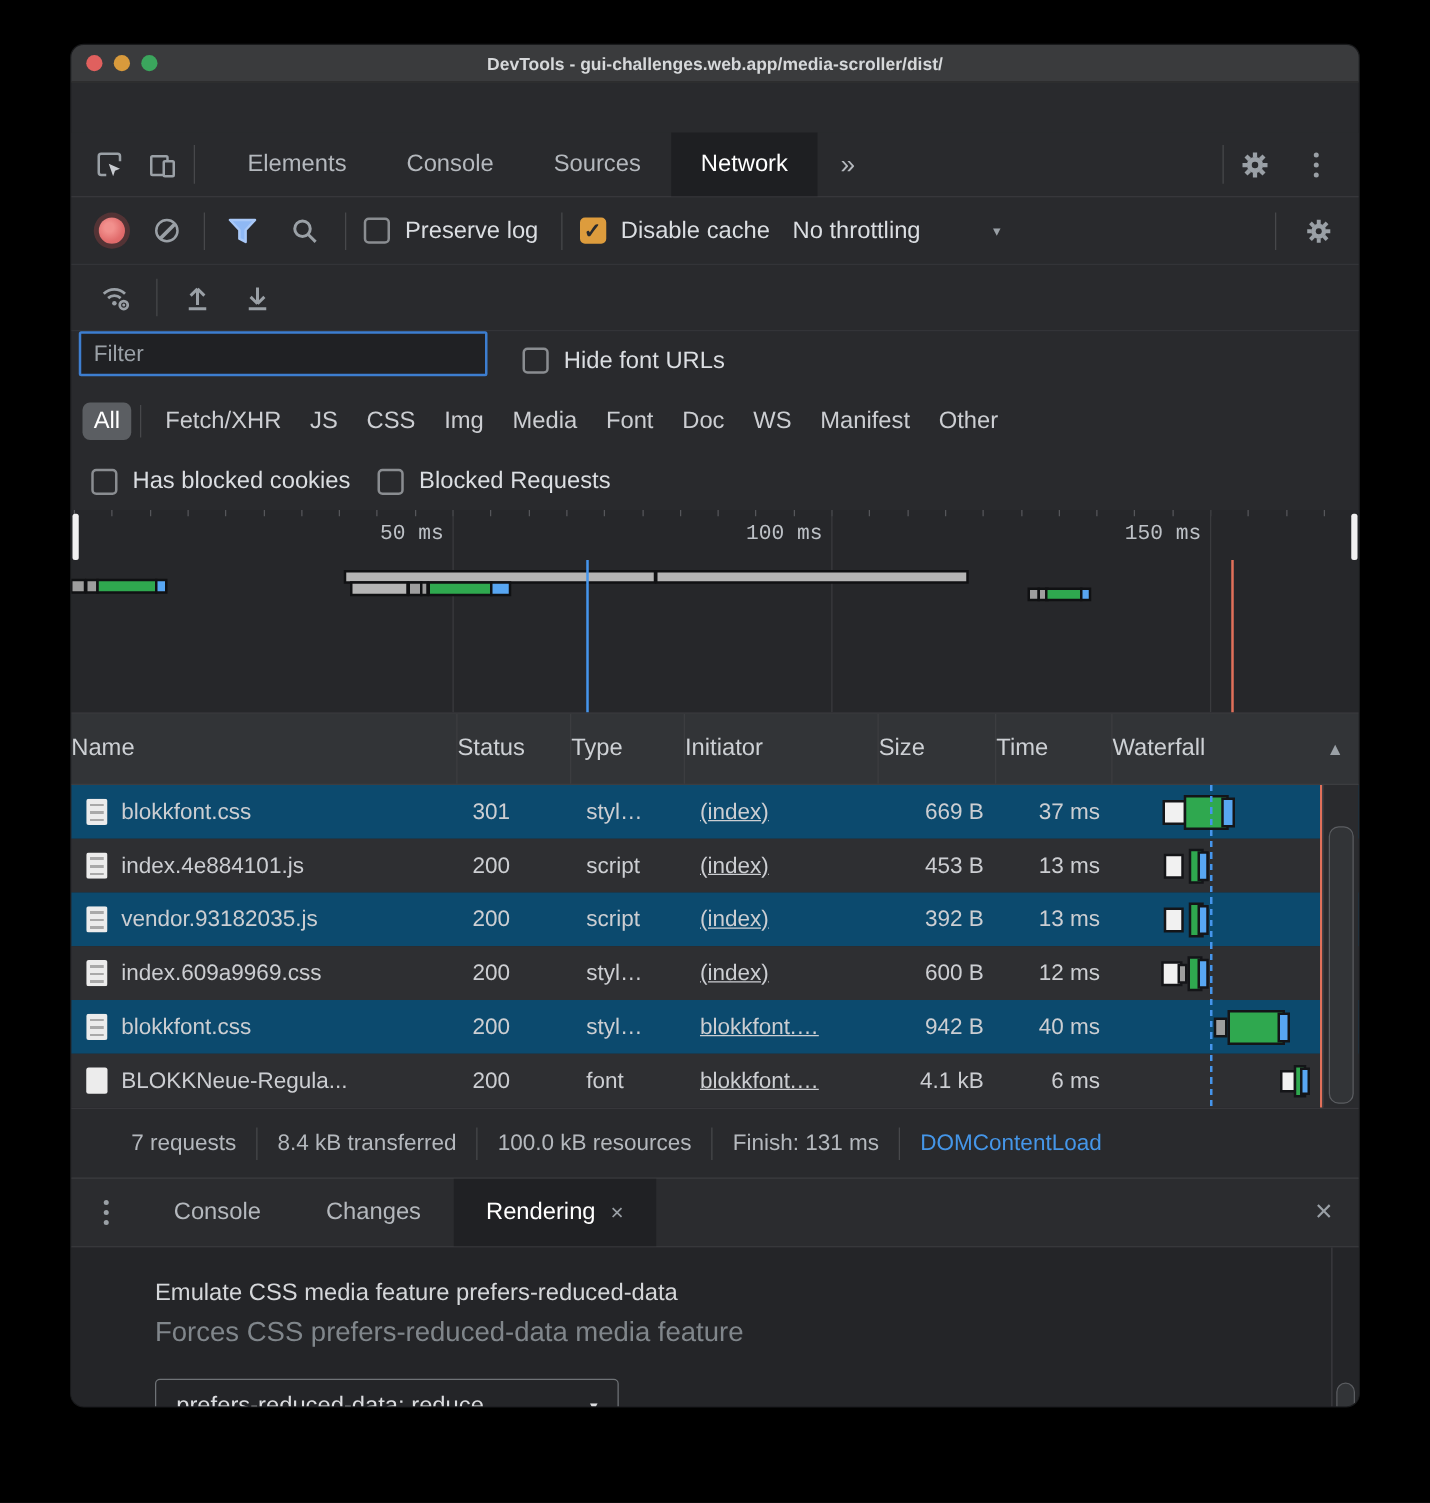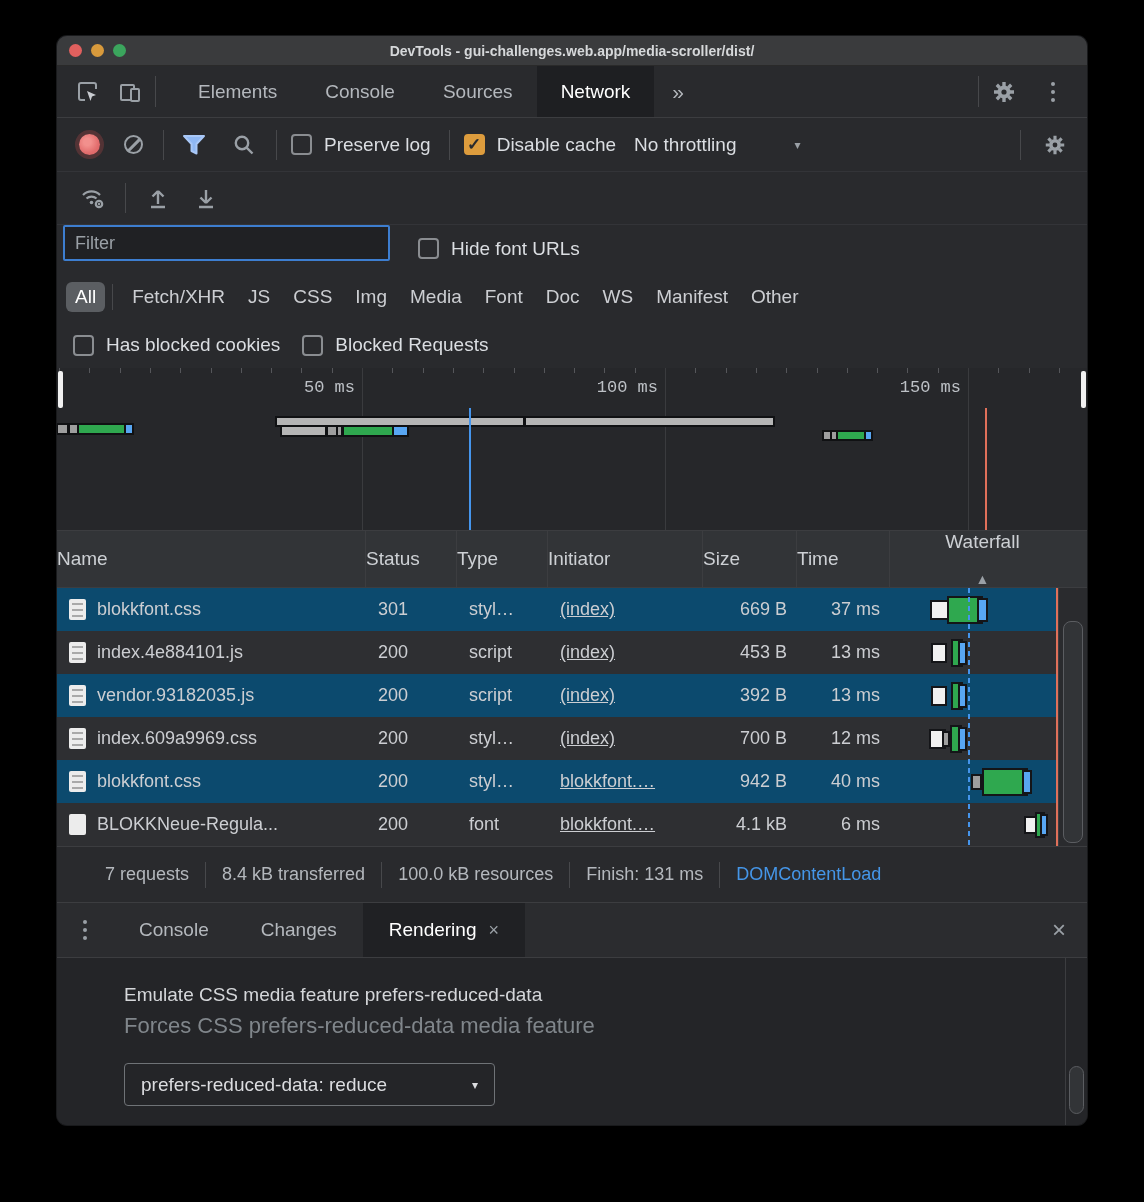--- a/index.html
+++ b/index.html
@@ -11,21 +11,21 @@
 
   
   .titlebar { height:30px; background:#3a3b3d; display:flex; align-items:center;
     justify-content:center; position:relative; border-bottom:1px solid #2a2a2a; }
   .traffic { position:absolute; left:12px; top:0; height:100%; display:flex; align-items:center; gap:9px; }
   .dot { width:13px; height:13px; border-radius:50%; }
   .title-text { font-size:14px; font-weight:bold; color:#d6d8da; }
 
   
   .tabbar { height:52px; display:flex; align-items:stretch; background:#292a2d;
-    border-bottom:1px solid #3c3d40; }
+    border-bottom:1px solid #3c3d40;margin-top:40px; }
   .icon-btn { width:42px; display:flex; align-items:center; justify-content:center; cursor:pointer; }
   .vdiv { width:1px; background:#47484b; margin:10px 4px; }
   .tabs { display:flex; align-items:stretch; margin-left:14px; }
   .tab { padding:0 24px; display:flex; align-items:center; font-size:19px; color:#b4b8bd; cursor:pointer; }
   .tab.active { background:#1e1f22; color:#fff; }
   .tab.overflow { font-size:21px; padding:0 18px; }
   .tabbar-right { margin-left:auto; display:flex; align-items:stretch; padding-right:6px; }
 
   
   .toolbar { height:54px; display:flex; align-items:center; padding:0 14px;
@@ -365,21 +365,21 @@
       </div>
       <div class="hcell" style="width: 155px;">
         <span>Initiator</span>
       </div>
       <div class="hcell" style="width: 94px;">
         <span>Size</span>
       </div>
       <div class="hcell" style="width: 93px;">
         <span>Time</span>
       </div>
-      <div class="hcell" style="width: 197px; flex-direction: column;">
+      <div class="hcell" style="width: 197px;">
         <span>Waterfall</span>
         <span class="sort">▲</span>
       </div>
     </div>
   <div class="rows" id="rows">
       <div class="row odd">
         <div class="cell" style="width: 309px;">
           <span class="file-icon doc"></span>
           <span>blokkfont.css</span>
         </div>
@@ -461,21 +461,21 @@
         <div class="cell" style="width: 91px;">
           <span>200</span>
         </div>
         <div class="cell" style="width: 91px;">
           <span>styl…</span>
         </div>
         <div class="cell" style="width: 155px;">
           <span class="link">(index)</span>
         </div>
         <div class="cell r" style="width: 94px;">
-          <span>700 B</span>
+          <span>600 B</span>
         </div>
         <div class="cell r" style="width: 93px;">
           <span>12 ms</span>
         </div>
         <div class="cell" style="width: 197px;"></div>
         <div class="wf-seg" style="left: 874px; top: 13.5px; width: 13px; height: 16px; background: rgb(241, 241, 241);"></div>
         <div class="wf-seg" style="left: 887px; top: 15.5px; width: 4px; height: 12px; background: rgb(158, 158, 158);"></div>
         <div class="wf-seg" style="left: 895px; top: 9.5px; width: 8px; height: 24px; background: rgb(47, 168, 79);"></div>
         <div class="wf-seg" style="left: 903px; top: 11.5px; width: 5px; height: 20px; background: rgb(88, 166, 242);"></div>
       </div>

